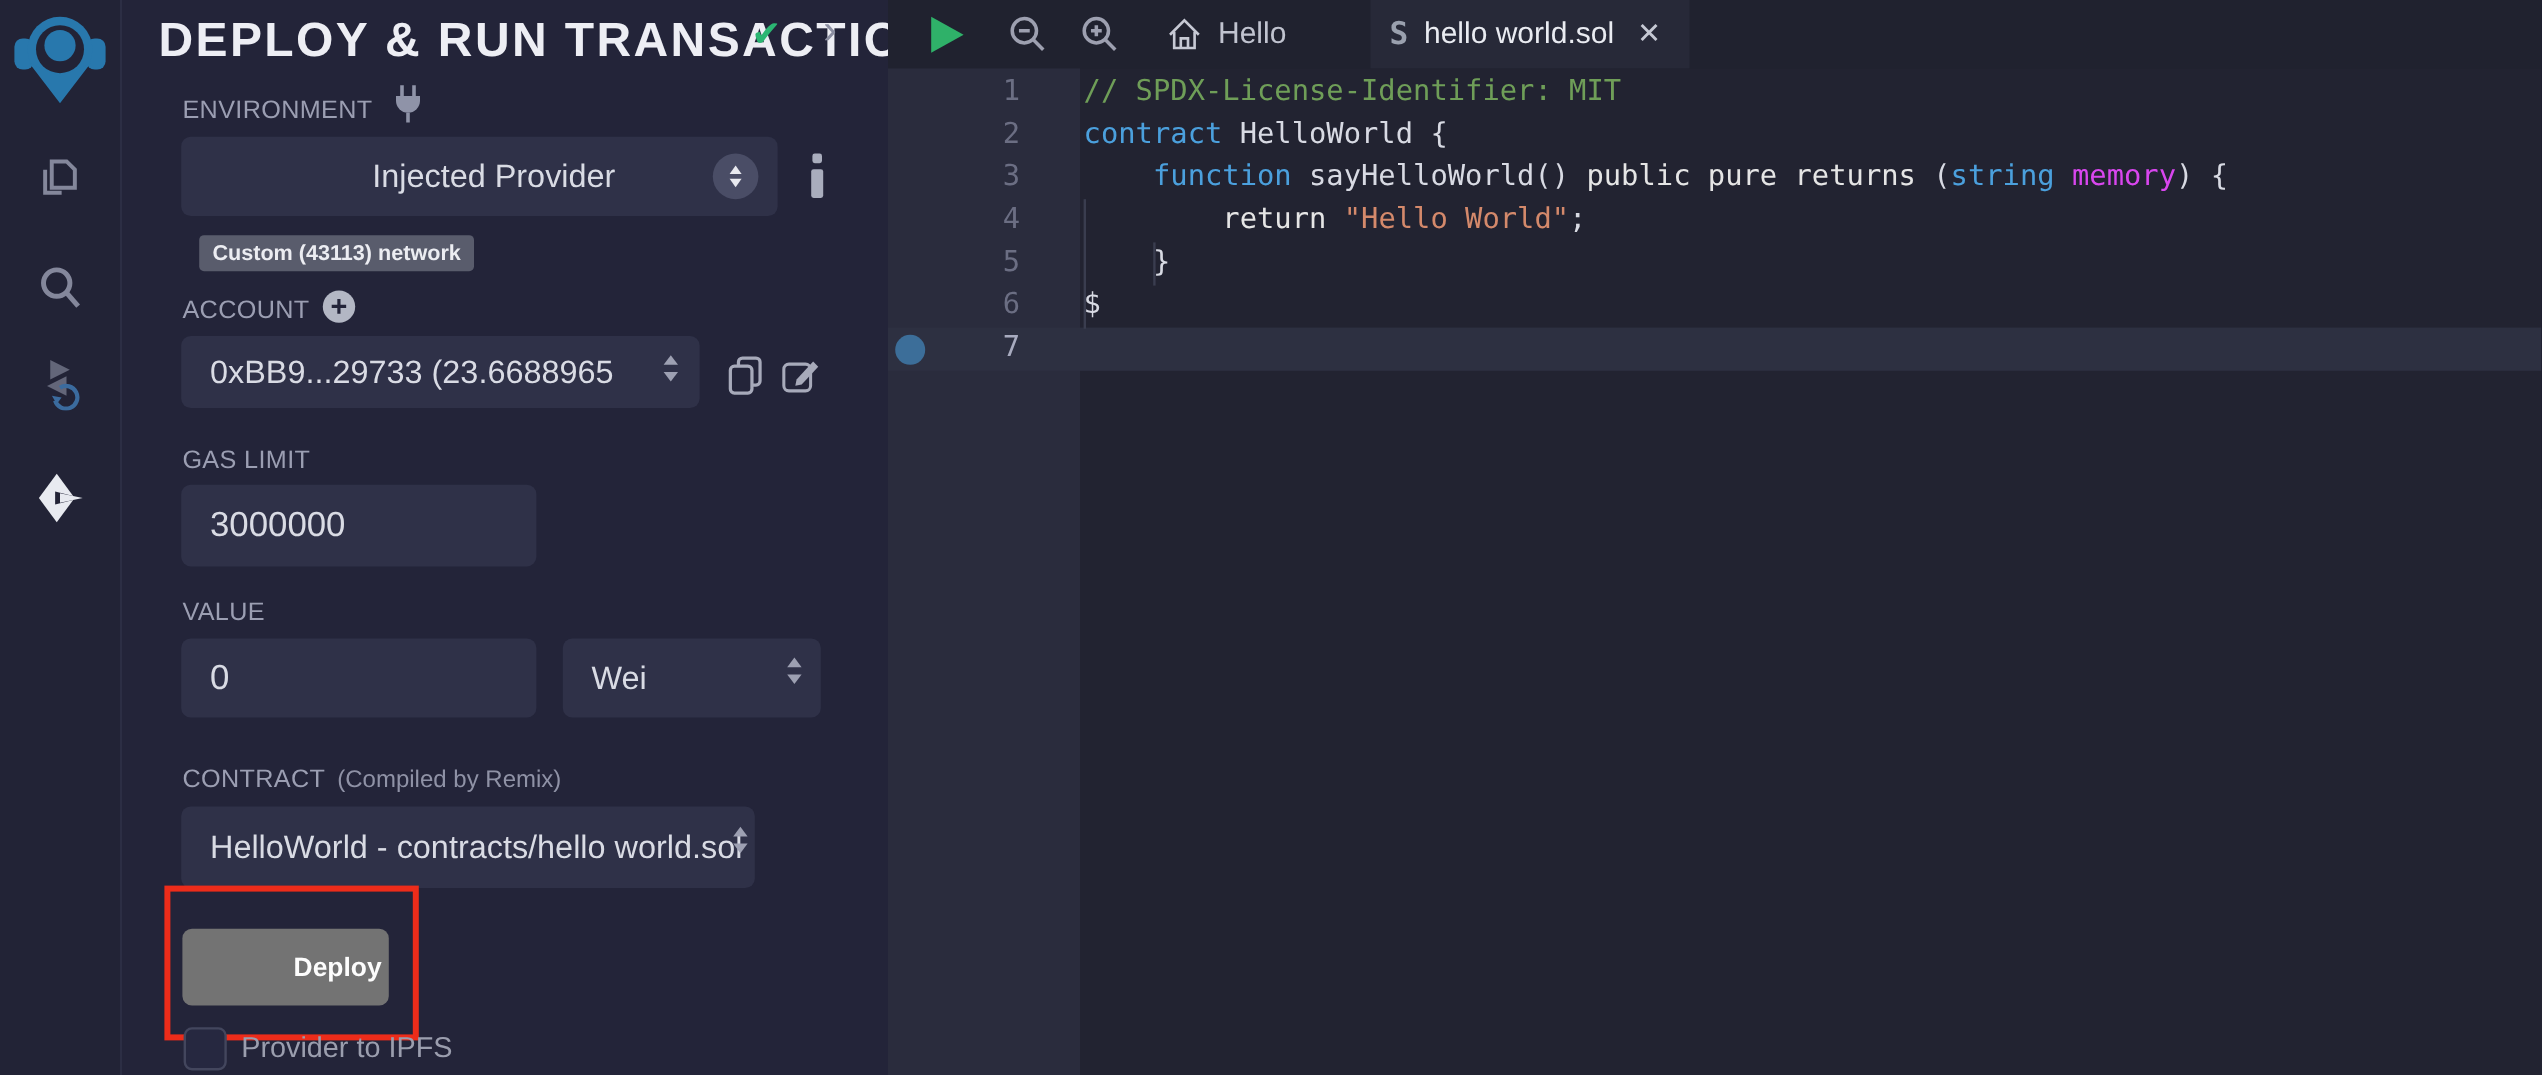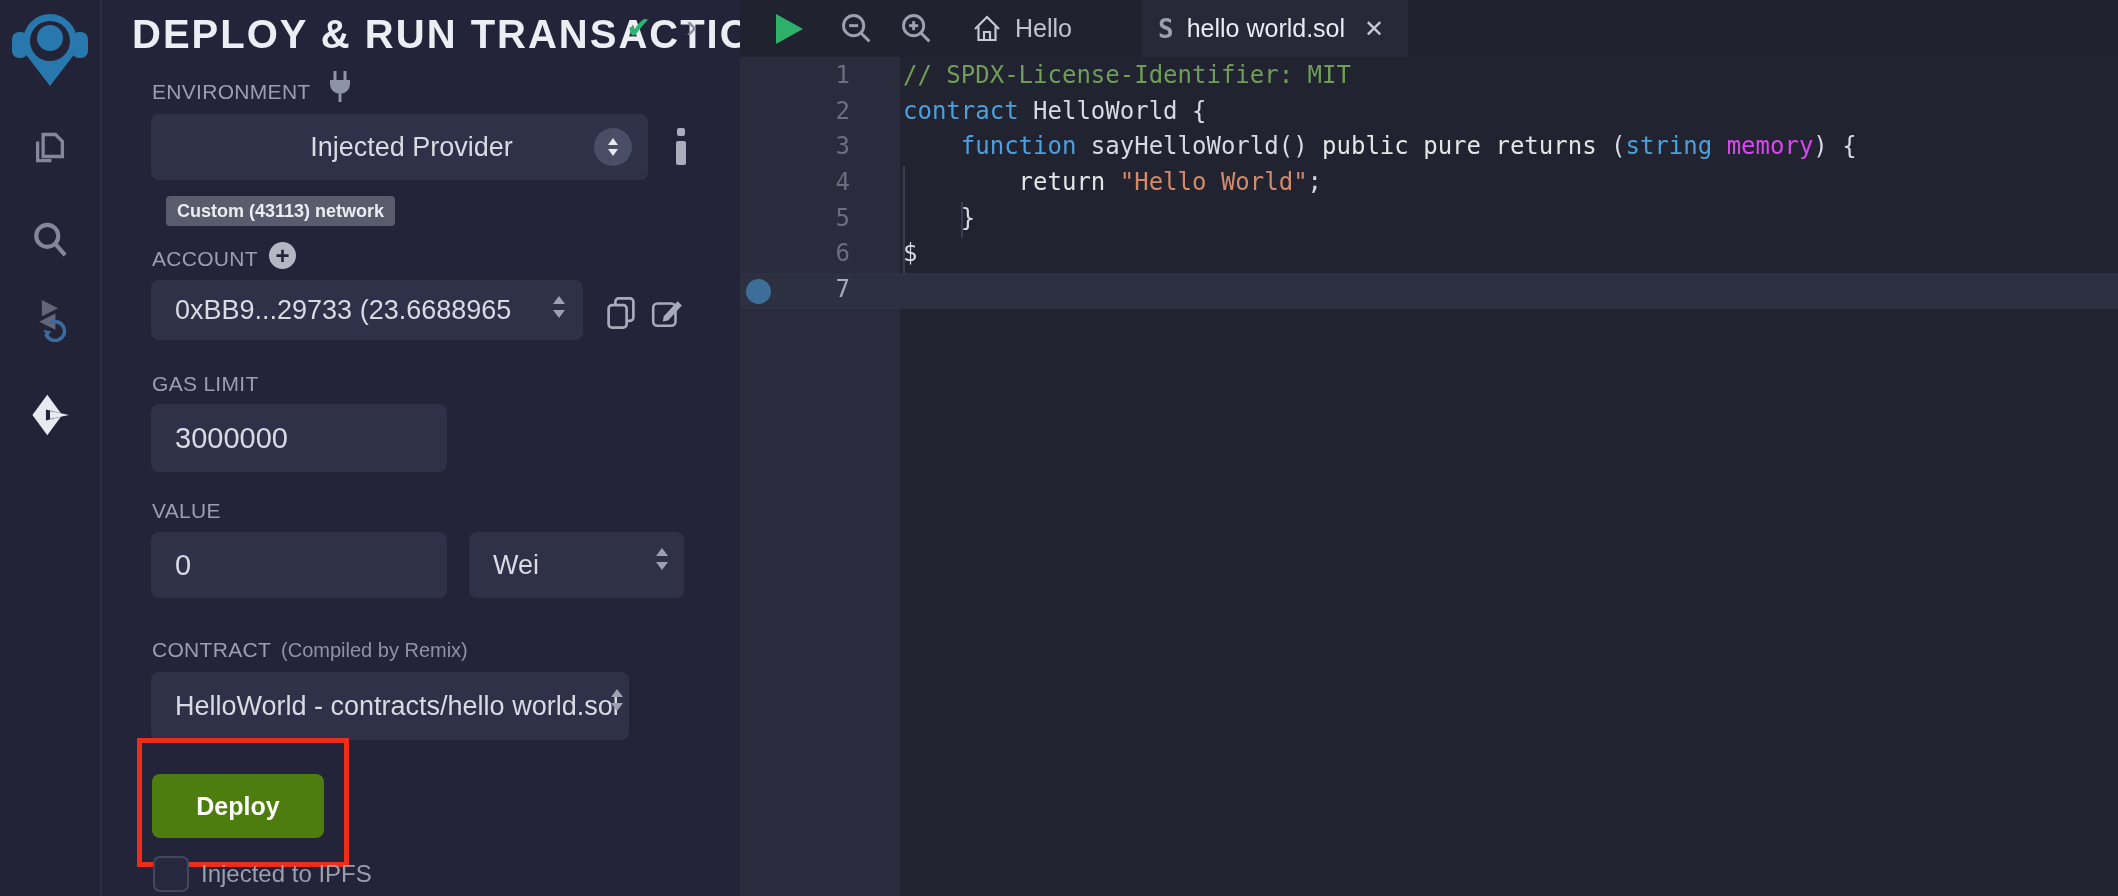--- a/index.html
+++ b/index.html
@@ -33,22 +33,22 @@
   .badge{position:absolute;left:64px;top:196px;height:30px;line-height:30px;background:#595c6c;border-radius:4px;
          padding:0 11px;font-size:18px;font-weight:bold;color:#ecedf2;}
   .info-i{position:absolute;left:572px;top:128px;width:14px;height:40px;}
   .info-i .dot{position:absolute;left:3px;top:0;width:8px;height:8px;border-radius:2px;background:#a9adbd;}
   .info-i .stem{position:absolute;left:2px;top:13px;width:10px;height:24px;border-radius:2px;background:#a9adbd;}
   .plus-circle{position:absolute;width:27px;height:27px;border-radius:50%;background:#b3b7c4;color:#232439;
                font-size:24px;font-weight:bold;display:flex;align-items:center;justify-content:center;line-height:1;}
   input.fieldinput{position:absolute;background:#2f3148;border:none;border-radius:8px;color:#d9dbe4;
                    font-size:29px;font-family:"Liberation Sans",sans-serif;padding:0 0 0 24px;outline:none;}
   .annotation{position:absolute;left:35px;top:738px;width:202px;height:119px;border:5px solid #ed2c1a;}
-  .deploy-btn{position:absolute;left:50px;top:774px;width:172px;height:64px;background:#4d7c0f;border:none;border-radius:8px;
-              color:#fdfdfd;font-size:25px;font-weight:600;font-family:"Liberation Sans",sans-serif;cursor:pointer;}
+  .deploy-btn{position:absolute;left:50px;top:774px;width:172px;height:64px;background:#737373;border:none;border-radius:8px;
+              color:#fdfdfd;font-size:22px;font-weight:600;font-family:"Liberation Sans",sans-serif;cursor:pointer;text-align:right;}
   .checkbox{position:absolute;left:51px;top:856px;width:32px;height:32px;border:2px solid #43465d;border-radius:7px;background:#262840;}
   .publish-label{position:absolute;left:99px;top:860px;font-size:24px;color:#9b9eae;}
 
   
   .editor{position:absolute;left:740px;top:0;width:1378px;height:896px;background:#222331;}
   .tabbar{position:absolute;left:0;top:0;width:1378px;height:57px;background:#20222f;}
   .play-btn{position:absolute;left:36px;top:14px;width:0;height:0;border-left:27px solid #2fb169;
             border-top:15px solid transparent;border-bottom:15px solid transparent;cursor:pointer;}
   .tab{position:absolute;top:0;height:57px;display:flex;align-items:center;gap:13px;cursor:pointer;}
   .tab-home{left:232px;}
@@ -192,21 +192,21 @@
       <span class="spin small" style="position:absolute;right:6px;top:17px;">
           <span class="tri-up"></span>
           <span class="tri-down"></span>
         </span>
     </div>
 
     <div class="annotation"></div>
     <button class="deploy-btn">Deploy</button>
 
     <div class="checkbox"></div>
-    <div class="publish-label">Injected to IPFS</div>
+    <div class="publish-label">Provider to IPFS</div>
   </div>
 
   <div class="editor">
     <div class="tabbar">
       <div class="play-btn"></div>
       <div class="abs" style="left:99px;top:11px;">
         <svg width="36" height="36" viewBox="0 0 32 32" fill="none" stroke="#9da0b0" stroke-width="2.6">
           <circle cx="13" cy="13" r="9"></circle>
           <line x1="19.5" y1="19.5" x2="27" y2="27"></line>
           <line x1="9" y1="13" x2="17" y2="13"></line>

